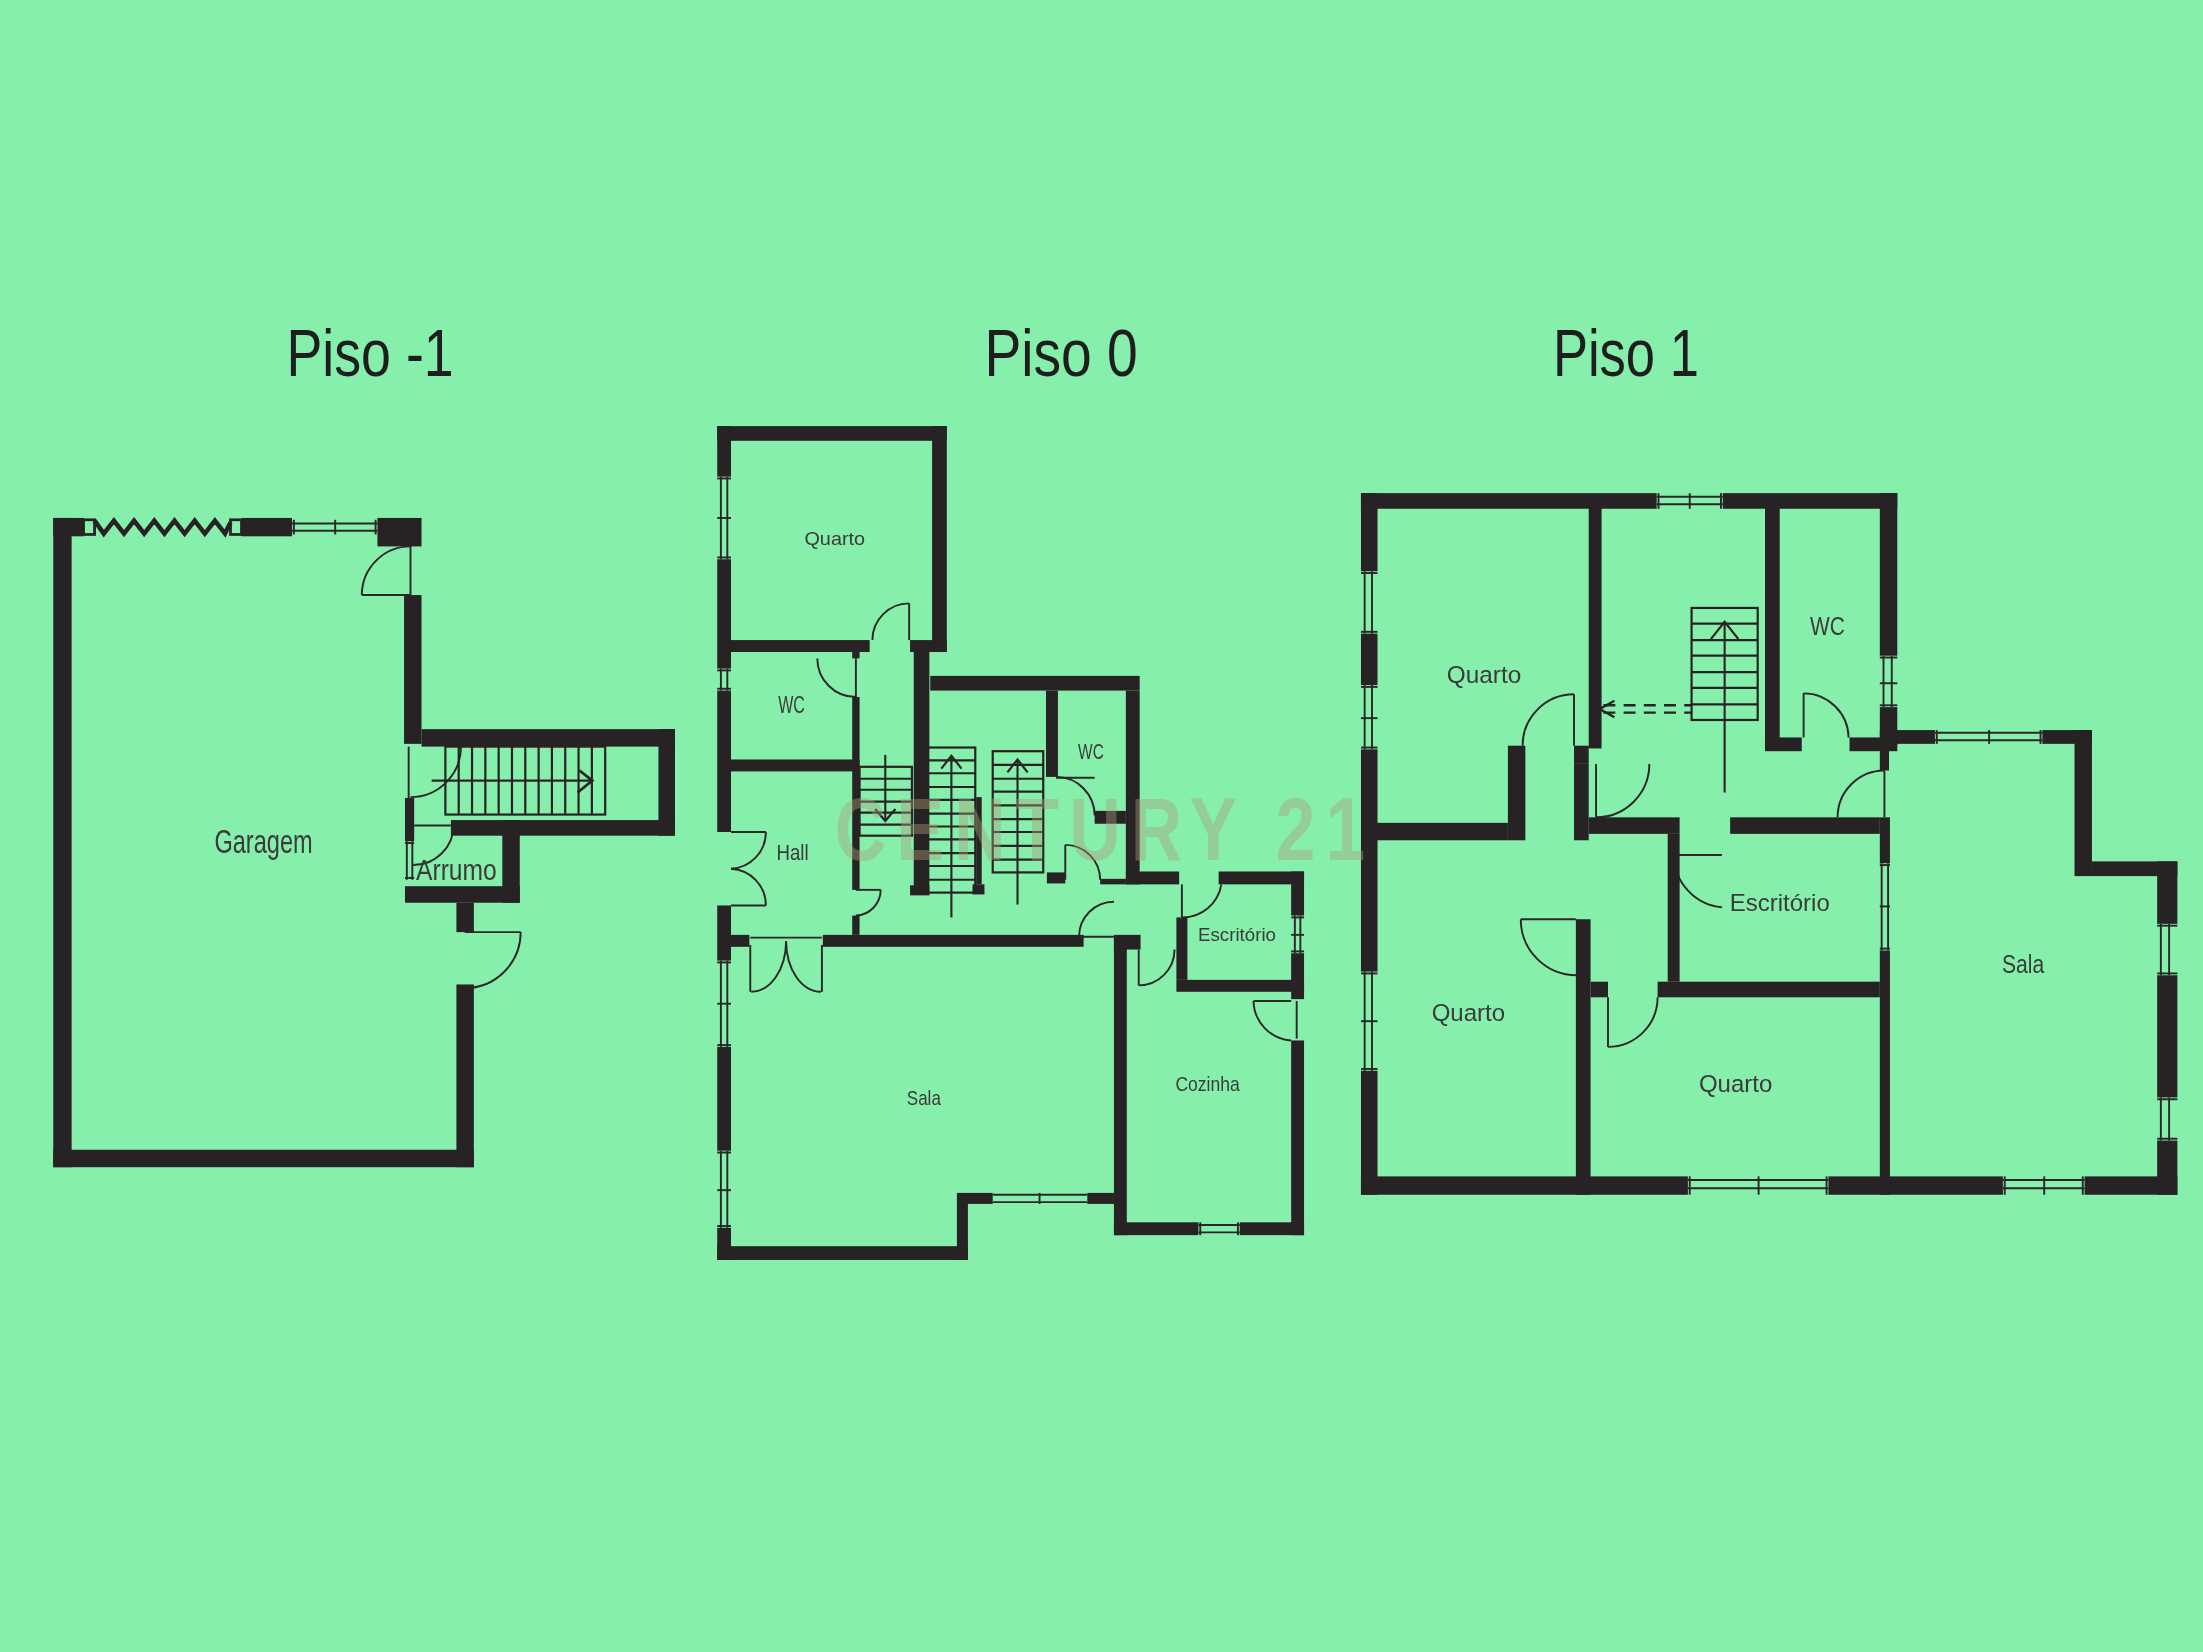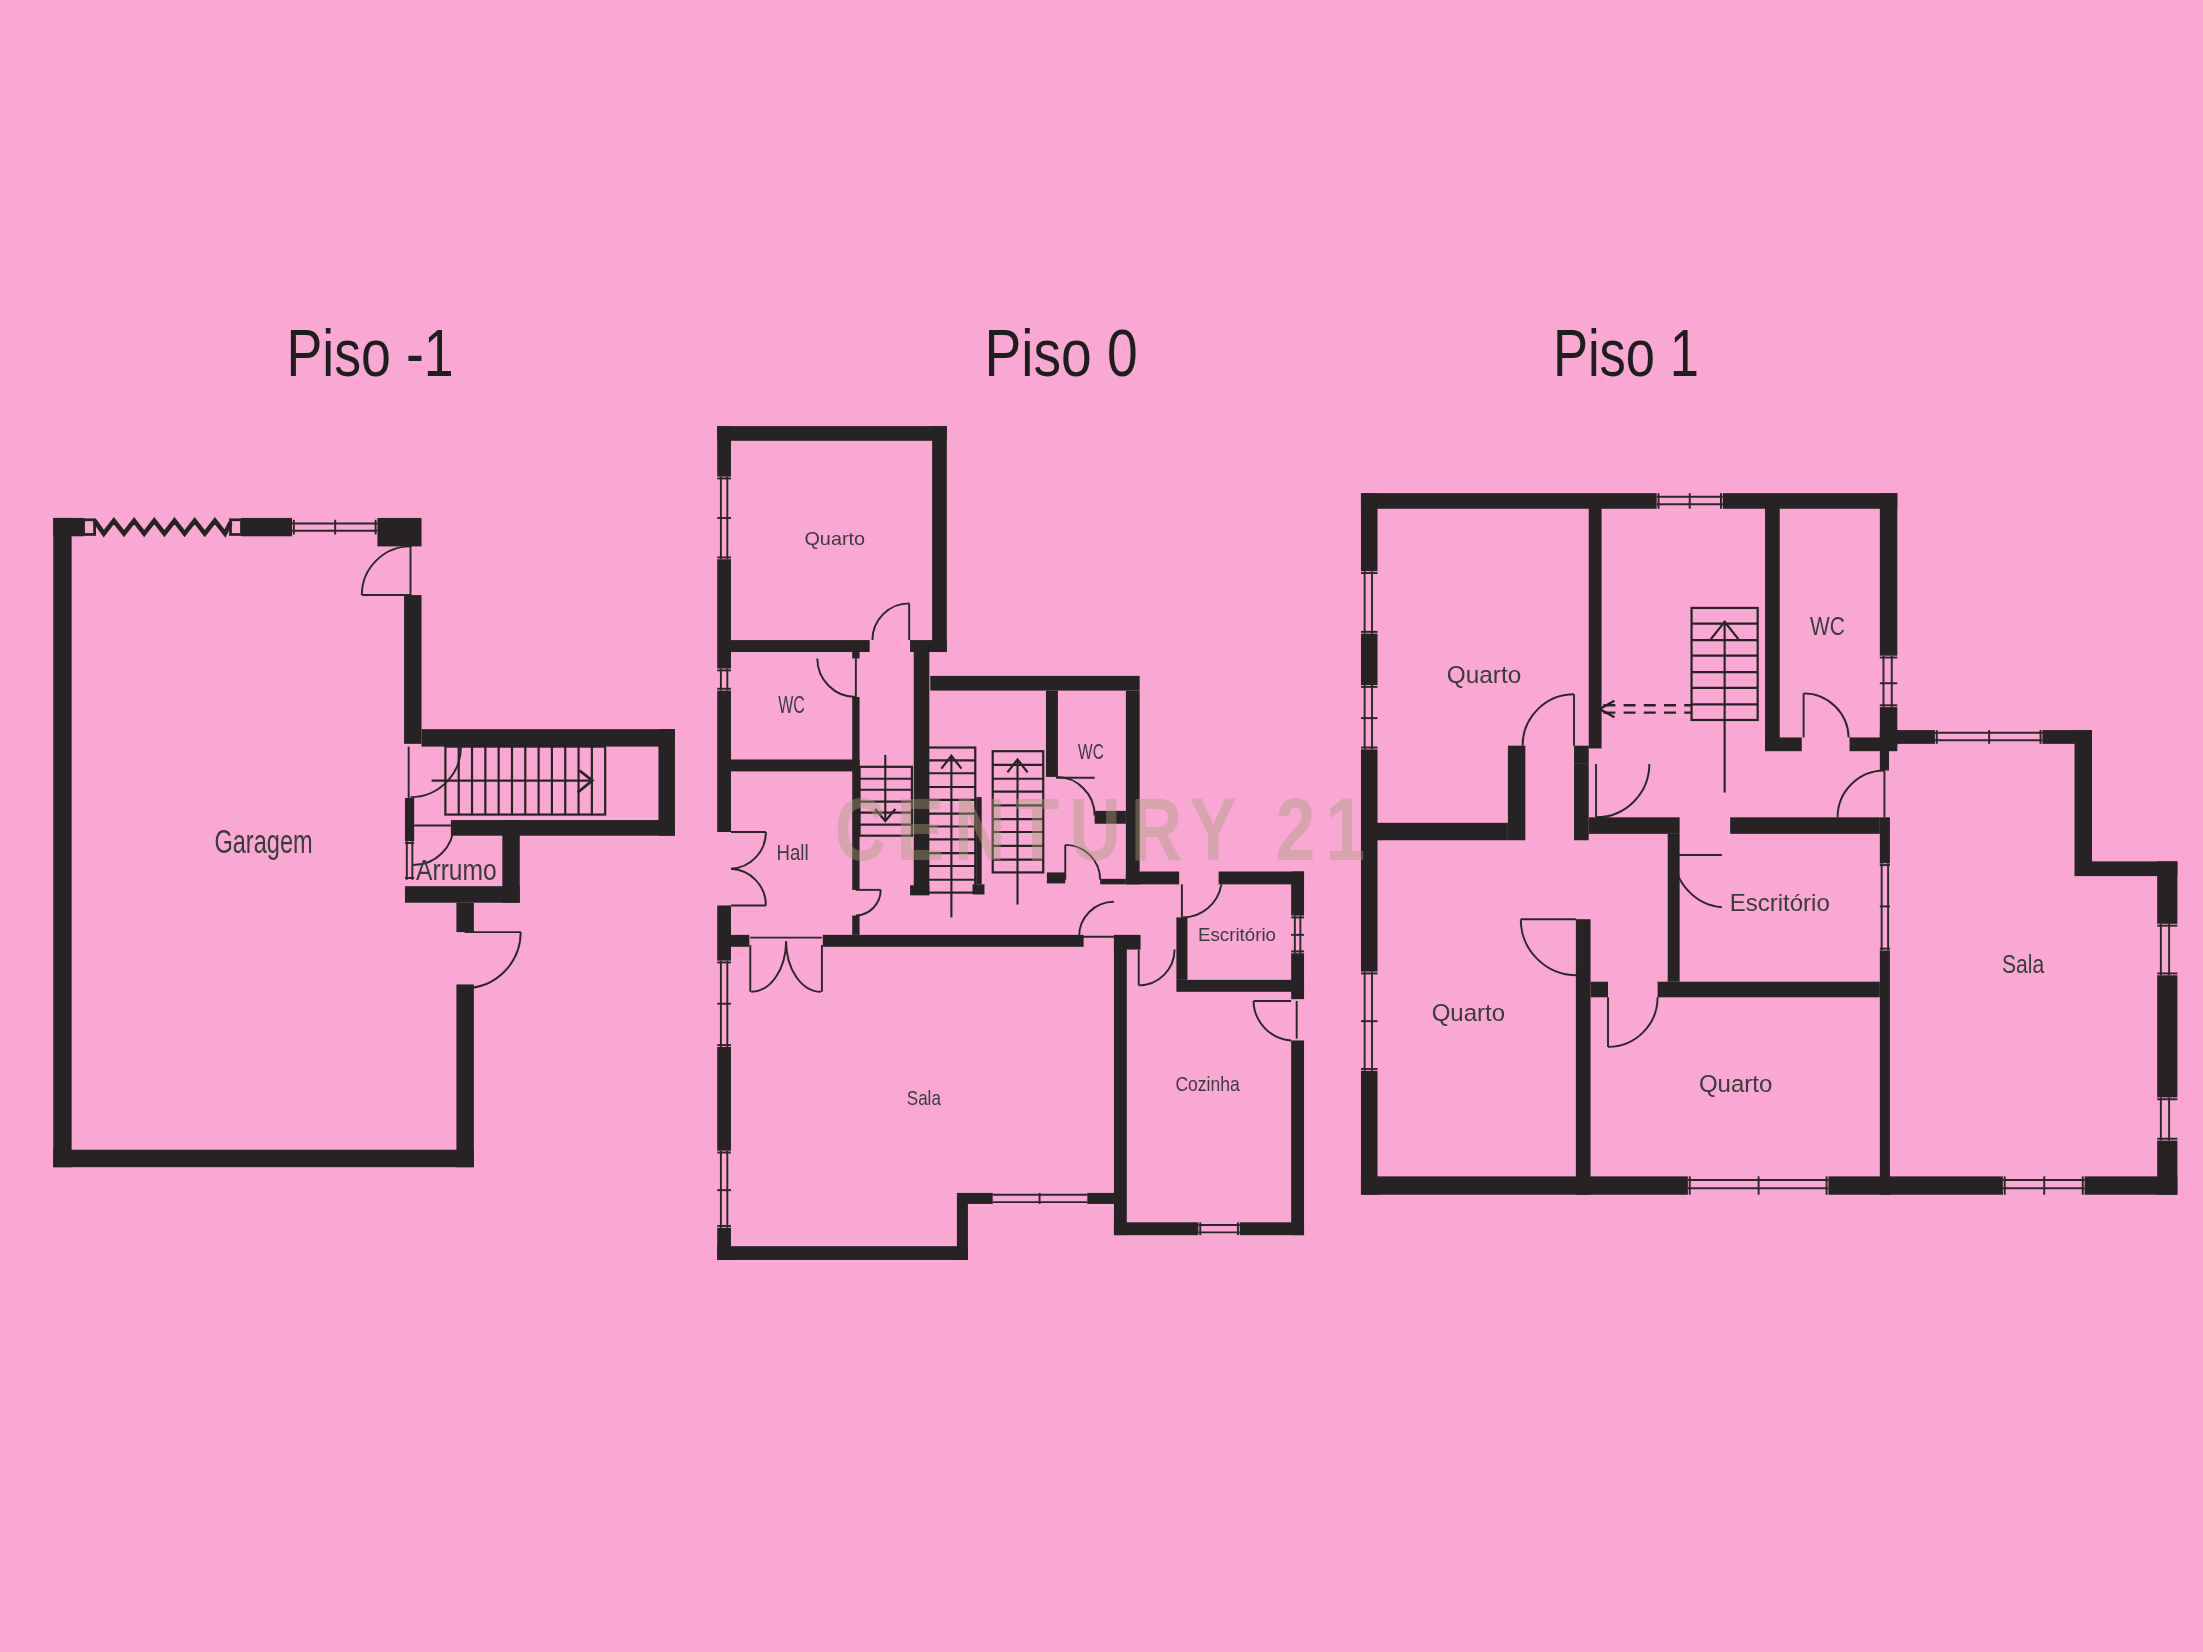--- a/index.html
+++ b/index.html
@@ -1,16 +1,16 @@
 <!DOCTYPE html>
 <html style="font-size:14.7px"><head>
 <meta charset="utf-8">
 <style>
 html,body{margin:0;padding:0;background:#ffffff;}
-#page{position:relative;width:2204px;height:1653px;background:#f9a8d4;overflow:hidden;}
+#page{position:relative;width:2204px;height:1653px;background:#86efac;overflow:hidden;}
 svg{position:absolute;top:0;left:0;}
 .wall{fill:#272324;}
 .thin{stroke:#2b2728;stroke-width:2.1;fill:none;}
 .lbl{font-family:"Liberation Sans",sans-serif;fill:#3b3b3b;}
 .title{font-family:"Liberation Sans",sans-serif;fill:#1e1e1e;}
 </style>
 </head>
 <body>
 <div id="page">
 <svg width="2204" height="1653" viewBox="0 0 2400 1800">

